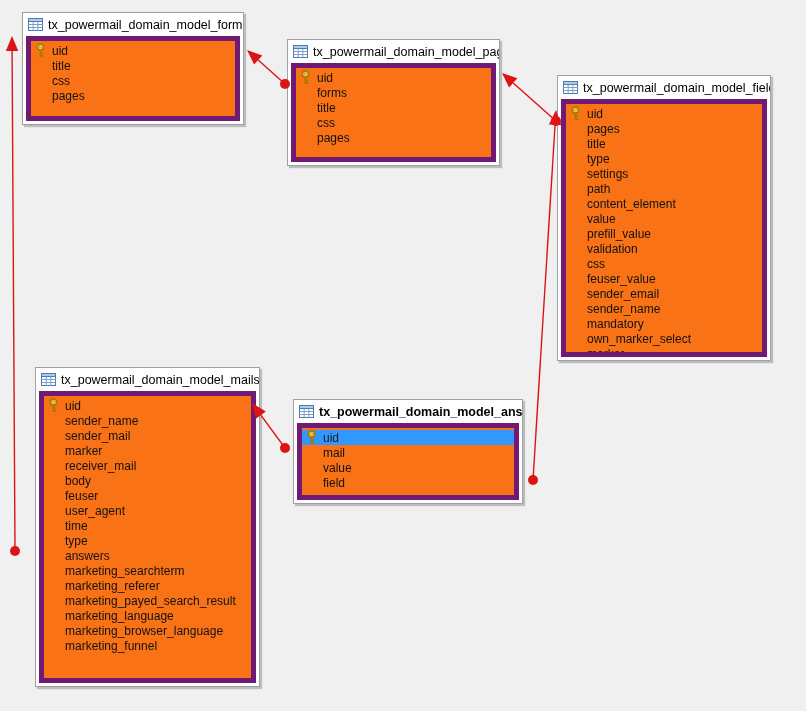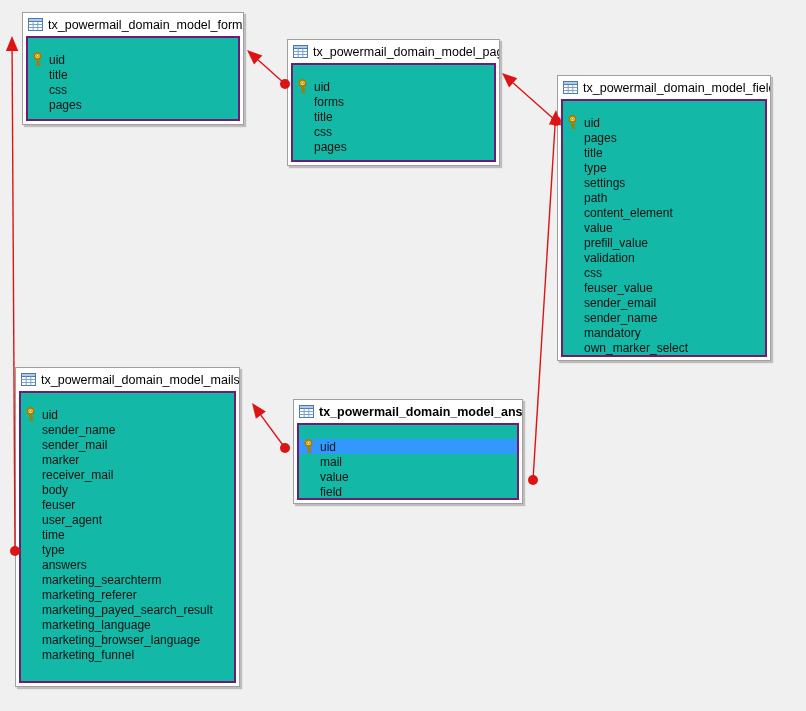--- a/index.html
+++ b/index.html
@@ -30,24 +30,24 @@
     color:#000;
     white-space:nowrap;
     overflow:hidden;
   }
   .bold-title .tw-title{font-weight:bold;}
   .tw-title{white-space:nowrap;}
   .table-icon{flex:0 0 auto;display:flex;align-items:center;}
   .tw-body{
     position:absolute;
     left:3px;right:3px;top:23px;bottom:3px;
-    border:2px solid #701a75;
-    background:#14b8a6;
+    border:5px solid #701a75;
+    background:#f97316;
     overflow:hidden;
-    padding-top:14px;
+    padding-top:2px;
     box-sizing:border-box;
   }
   .tw-row{
     height:15px;
     display:flex;
     align-items:center;
     padding-left:4px;
     font-size:12px;
     color:#111;
     white-space:nowrap;
@@ -233,21 +233,21 @@
         <div class="tw-row">
           <span class="key-slot"></span>
           <span class="fname">own_marker_select</span>
         </div>
         <div class="tw-row">
           <span class="key-slot"></span>
           <span class="fname">marker</span>
         </div>
       </div>
     </div>
-    <div class="table-widget" style="left: 15px; top: 367px; width: 225px; height: 320px;">
+    <div class="table-widget" style="left: 35px; top: 367px; width: 225px; height: 320px;">
       <div class="tw-header">
         <span class="table-icon">
           <svg width="15" height="13" viewBox="0 0 15 13">
             <rect x="0.5" y="0.5" width="14" height="12" fill="#ffffff" stroke="#4a7ab5"></rect>
             <rect x="0.5" y="0.5" width="14" height="3" fill="#aecbe8" stroke="#4a7ab5"></rect>
             <path d="M5.17 3.5 V12.5 M9.83 3.5 V12.5 M0.5 6.5 H14.5 M0.5 9.5 H14.5" stroke="#7aa0cc" stroke-width="1" fill="none"></path>
           </svg>
         </span>
         <span class="tw-title">tx_powermail_domain_model_mails</span>
       </div>

